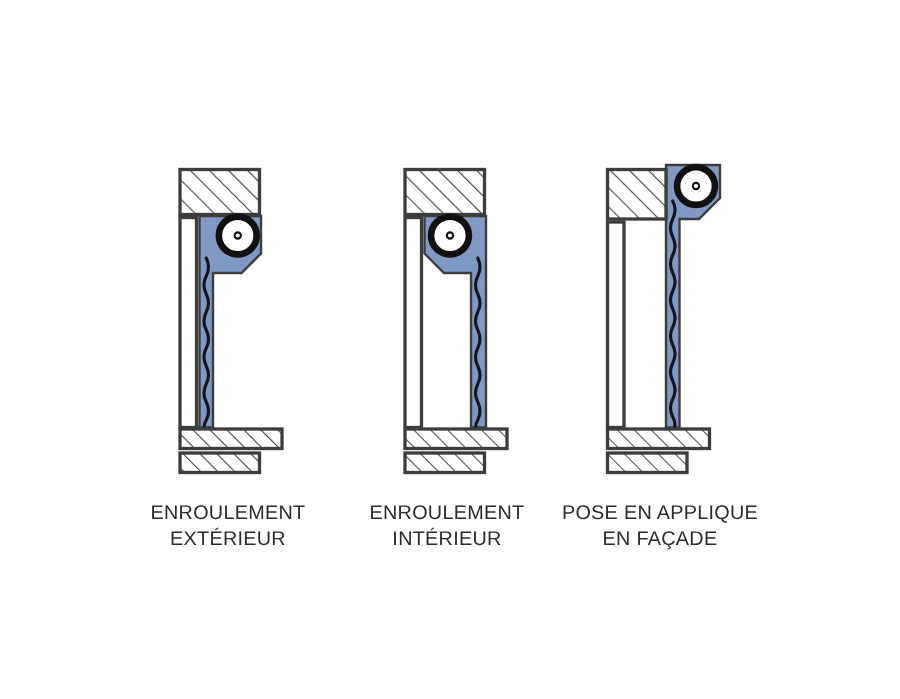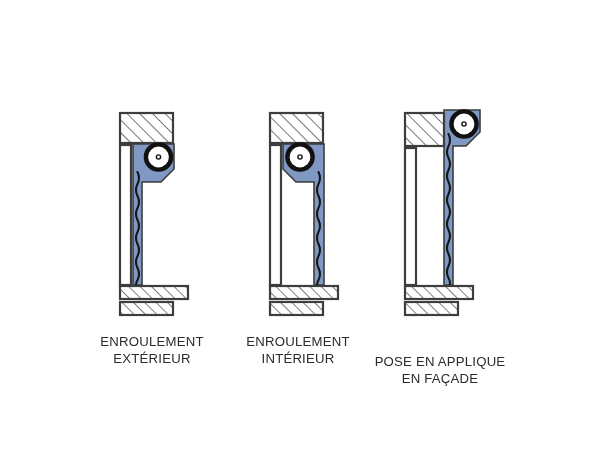--- a/index.html
+++ b/index.html
@@ -28,21 +28,21 @@
     text-align: center;
     color: #2b2b2b;
     font-size: 13.2px;
     line-height: 17px;
     letter-spacing: 0.2px;
     white-space: pre-line;
     font-family: "Liberation Sans", sans-serif;
   }
   #caption-1 { left: 68px;  top: 333px; width: 168px; }
   #caption-2 { left: 214px; top: 333px; width: 168px; }
-  #caption-3 { left: 352px; top: 353px; width: 176px; }
+  #caption-3 { left: 352px; top: 333px; width: 176px; }
 </style>
 </head>
 <body>
 
 <div id="figure">
 
   <svg class="diagram-svg" width="600" height="466" viewBox="0 0 600 466" xmlns="http://www.w3.org/2000/svg">
     <defs>
       <pattern id="hatch-up" width="9" height="9" patternUnits="userSpaceOnUse" patternTransform="rotate(-45)">
         <rect width="9" height="9" fill="#ffffff"></rect>

